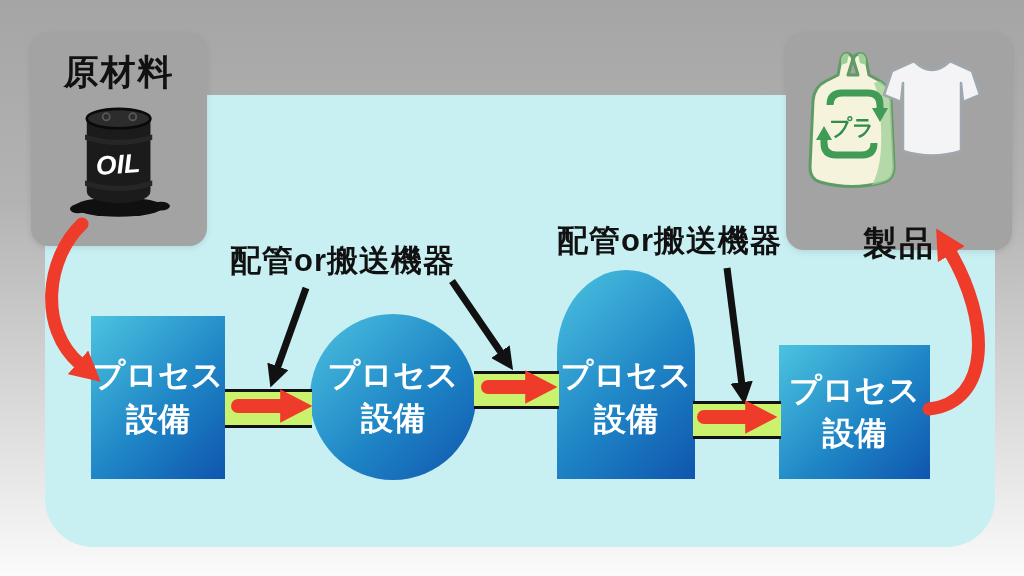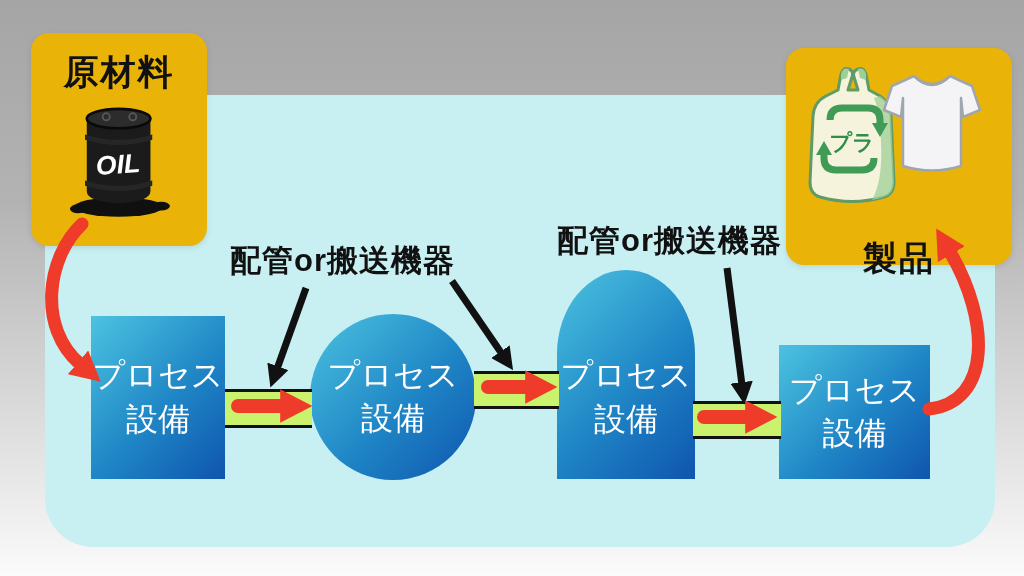--- a/index.html
+++ b/index.html
@@ -11,41 +11,41 @@
   .stage{position:relative;width:1024px;height:576px;}
 
   
   .panel{
     position:absolute;left:45px;top:95px;width:950px;height:452px;
     background:#c8f0f3;border-radius:48px;
   }
 
   
   .card{
-    position:absolute;background:#eab308;border-radius:18px;
+    position:absolute;background:#a3a3a3;border-radius:18px;
     box-shadow:0 2px 6px rgba(0,0,0,0.10);
   }
   .card-raw{left:31px;top:33px;width:176px;height:213px;}
-  .card-prod{left:786px;top:48px;width:226px;height:217px;}
+  .card-prod{left:786px;top:33px;width:226px;height:217px;}
   .card-title{
     text-align:center;font-weight:bold;color:#111;
     font-size:35px;letter-spacing:2px;
   }
   .card-raw .card-title{margin-top:16px;}
   .card-prod .card-title{position:absolute;left:0;right:0;top:188px;font-size:34px;text-align:center;}
 
   .barrel-wrap{position:absolute;left:31px;top:62px;width:115px;height:132px;}
   .bag-wrap{position:absolute;left:10px;top:14px;width:112px;height:146px;}
   .shirt-wrap{position:absolute;left:96px;top:22px;width:100px;height:108px;}
 
   
   .unit{
     position:absolute;display:flex;flex-direction:column;
     justify-content:center;
-    color:#fff;font-weight:normal;font-size:32px;line-height:1.35;
+    color:#fff;font-weight:bold;font-size:32px;line-height:1.35;
     background:linear-gradient(135deg,#4cc3e0 0%,#1f86c6 55%,#0f55ae 100%);
     text-align:center;
   }
   .unit-1{left:91px;top:316px;width:134px;height:163px;}
   .unit-2{left:310px;top:314px;width:166px;height:166px;border-radius:50%;}
   .unit-3{left:557px;top:270px;width:138px;height:209px;border-radius:69px 69px 0 0 / 84px 84px 0 0;padding-top:0;}
   .unit-3 .unit-text{margin-top:46px;}
   .unit-4{left:779px;top:345px;width:151px;height:134px;}
   .unit-text{display:flex;flex-direction:column;align-items:center;}
 

